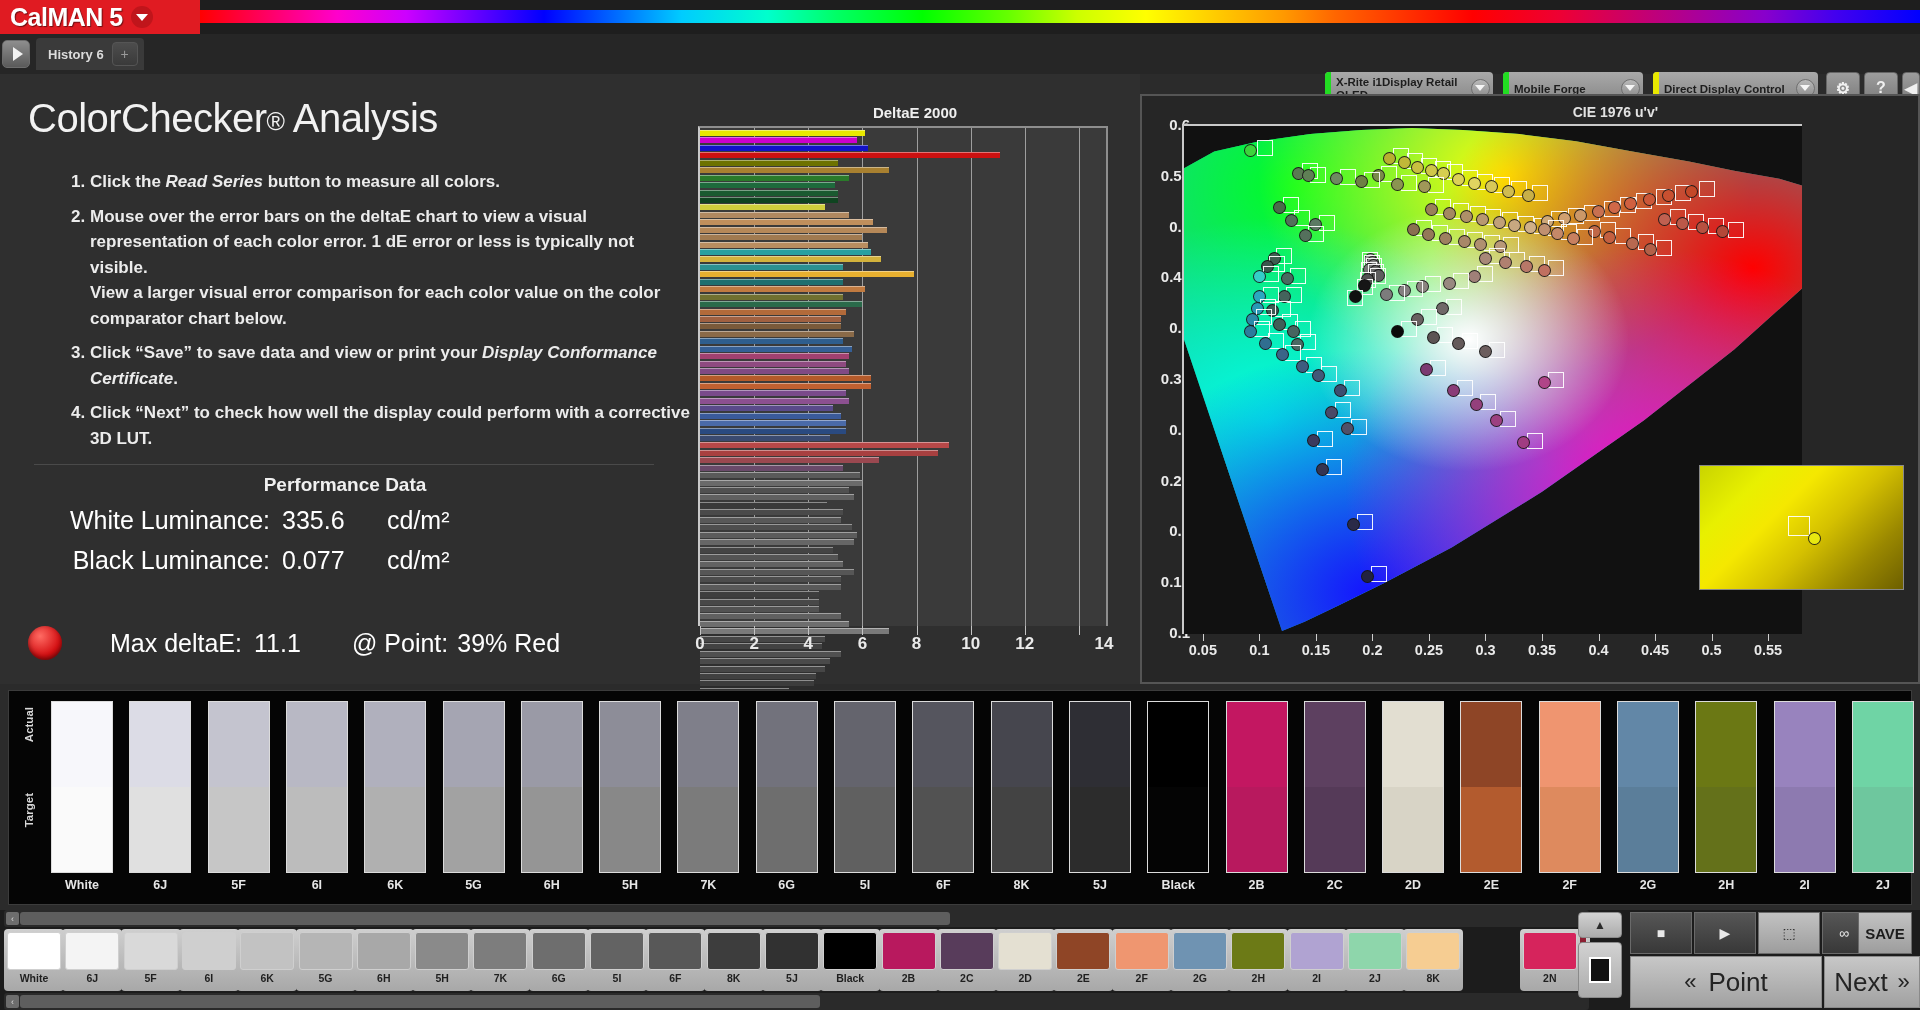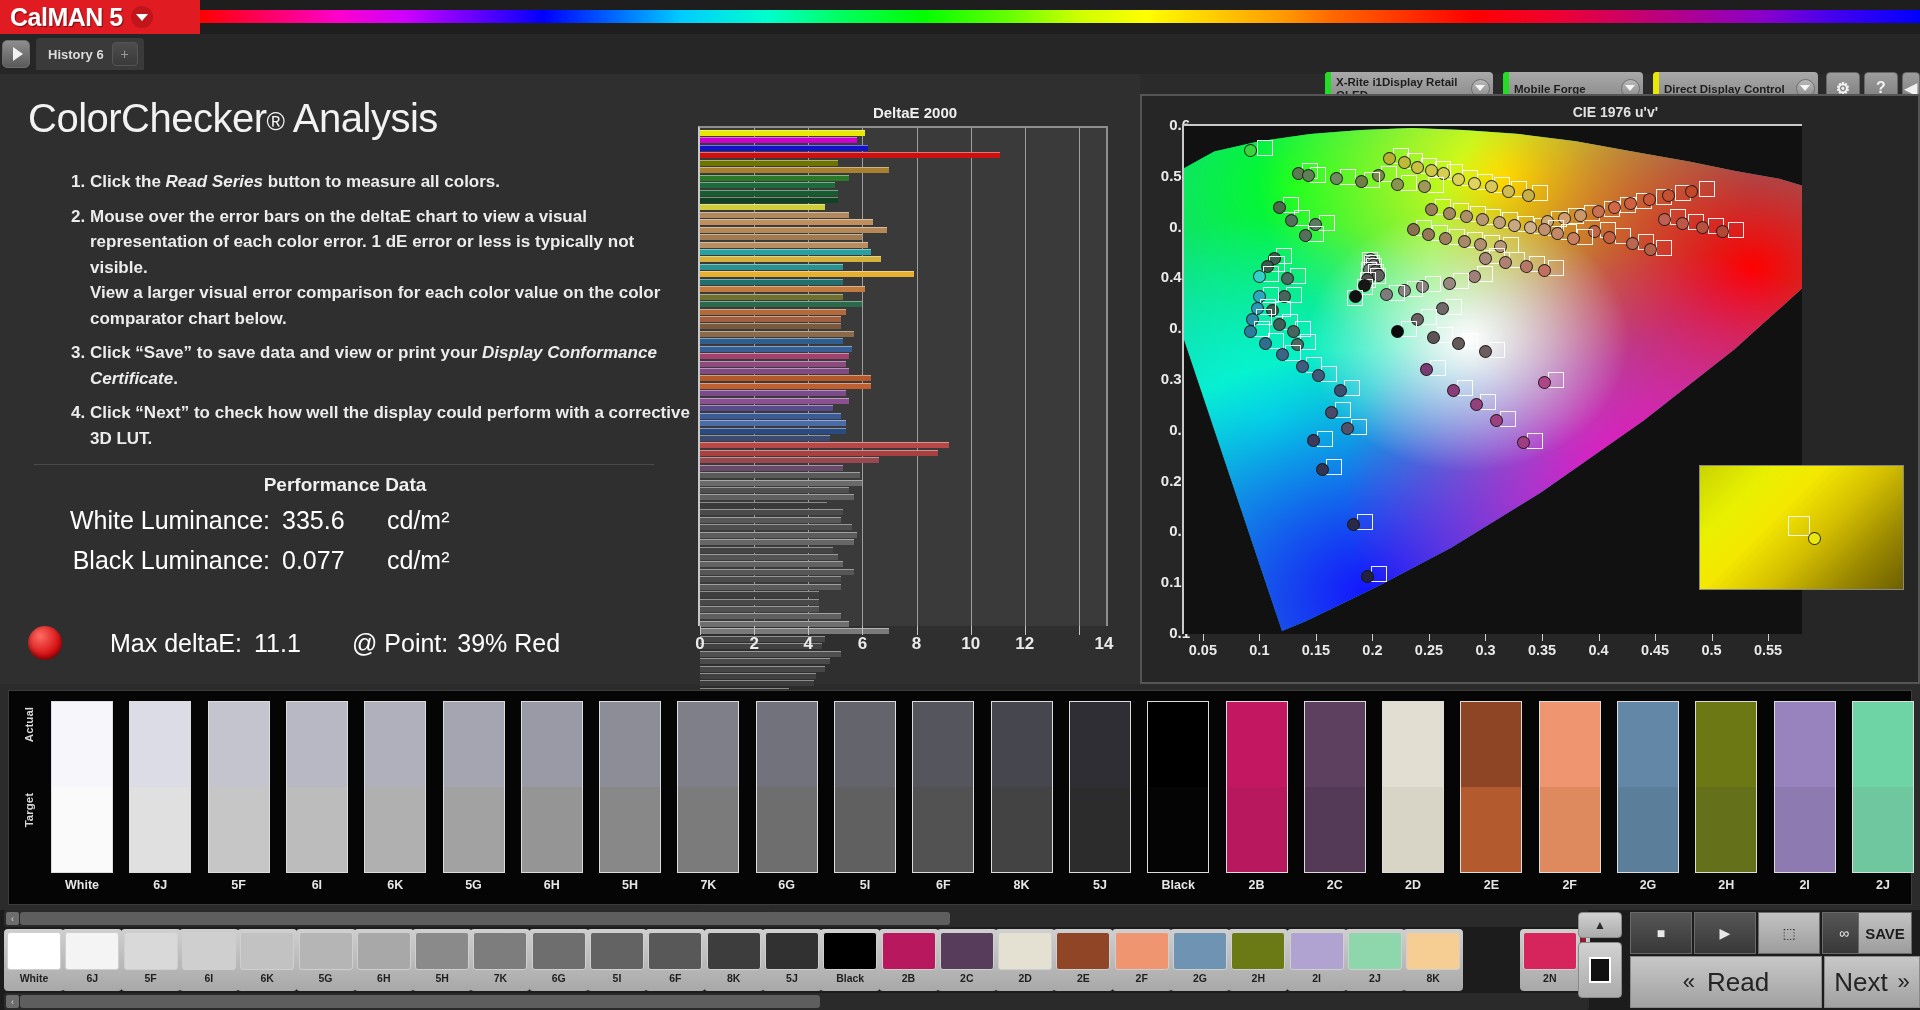--- a/index.html
+++ b/index.html
@@ -1005,21 +1005,21 @@
 
     <div class="ctrl-btn" style="left:1630px;top:2px;width:62px;height:42px;">■</div>
     <div class="ctrl-btn" style="left:1694px;top:2px;width:62px;height:42px;">▶</div>
     <div class="ctrl-btn ctrl-light" style="left:1758px;top:2px;width:62px;height:42px;">⬚</div>
     <div class="ctrl-btn" style="left:1822px;top:2px;width:44px;height:42px;">∞</div>
     <div class="ctrl-btn" style="left:1868px;top:2px;width:44px;height:42px;">⟳</div>
     <div class="ctrl-btn ctrl-light" style="left:1858px;top:2px;width:54px;height:42px;font-size:15px;font-weight:bold;">SAVE</div>
 
     <div class="navbig" style="left:1630px;top:46px;width:192px;height:52px;">
       <span style="font-size:22px;padding-right:12px;">«</span>
-      <span>Read</span>
+      <span>Point</span>
     </div>
     <div class="navbig" style="left:1824px;top:46px;width:96px;height:52px;">
       <span>Next</span>
       <span style="font-size:22px;padding-left:10px;">»</span>
     </div>
   </div>
 
 </div>
 
 </body></html>

